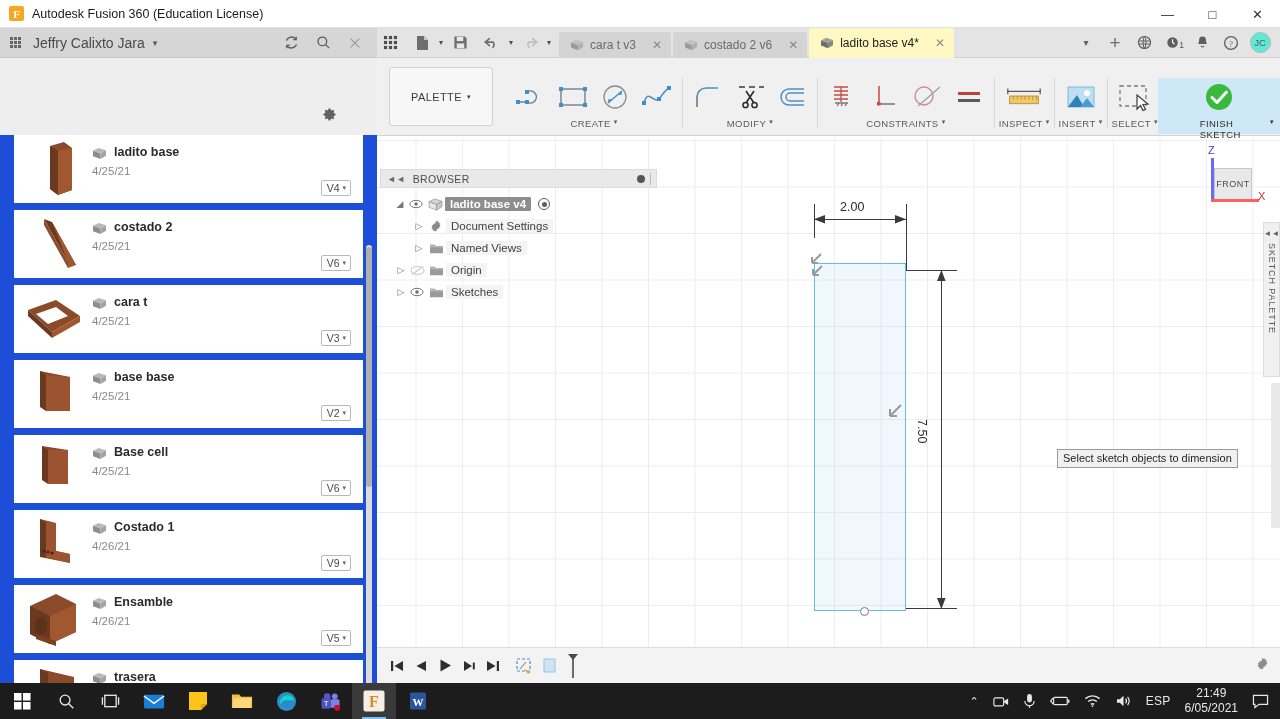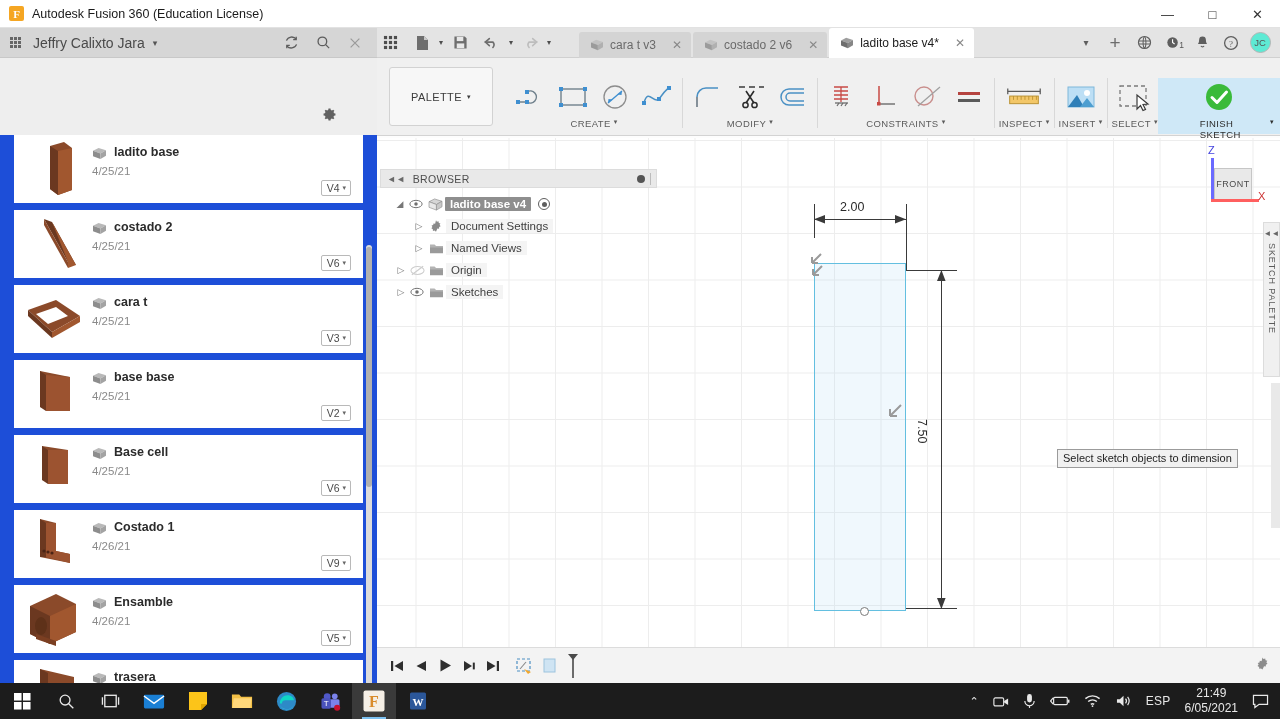--- a/index.html
+++ b/index.html
@@ -110,28 +110,28 @@
   .qat {
     position: relative; height: 30px; background: #e4e4e4;
     display: flex; align-items: center; border-bottom: 1px solid #d0d0d0;
   }
   .qat-btn {
     width: 26px; height: 26px; display:flex; align-items:center; justify-content:center;
     color:#4d4d4d; font-size:14px;
   }
   .qat-btn.small-caret { width: 12px; font-size: 8px; }
   .qat-sep { width: 6px; }
-  .doctabs { display: flex; align-items: flex-end; height: 30px; margin-left: 24px; }
+  .doctabs { display: flex; align-items: flex-end; height: 30px; margin-left: 4px; }
   .doctab {
     height: 26px; display:flex; align-items:center; gap:6px;
     padding: 0 9px 0 11px; background: #d4d4d4; color:#6a6a6a; font-size: 12px;
     border-top-left-radius: 3px; border-top-right-radius: 3px;
     margin-right: 2px; position: relative;
   }
-  .doctab.active { background: #ffffff; color:#1c1c1c; height:30px;text-align:center; }
+  .doctab.active { background: #fef9c3; color:#1c1c1c; height:30px;text-align:center; }
   .doctab .tabclose { font-size: 12px; color:#888; margin-left: 10px; }
   .doctab .cubei { width: 14px; height: 12px; }
   .qat-right { margin-left: auto; display:flex; align-items:center; gap:1px; padding-right: 6px; }
   .qat-right > div {
     width: 28px; height: 28px; display:flex;align-items:center;justify-content:center;
     color:#5e5e5e; font-size:14px; position: relative;
   }
   .avatar {
     width: 21px; height: 21px; border-radius: 50%; border: 1px solid #b5b5b5;
     background:#5eead4; color:#555; font-size: 9.5px;

